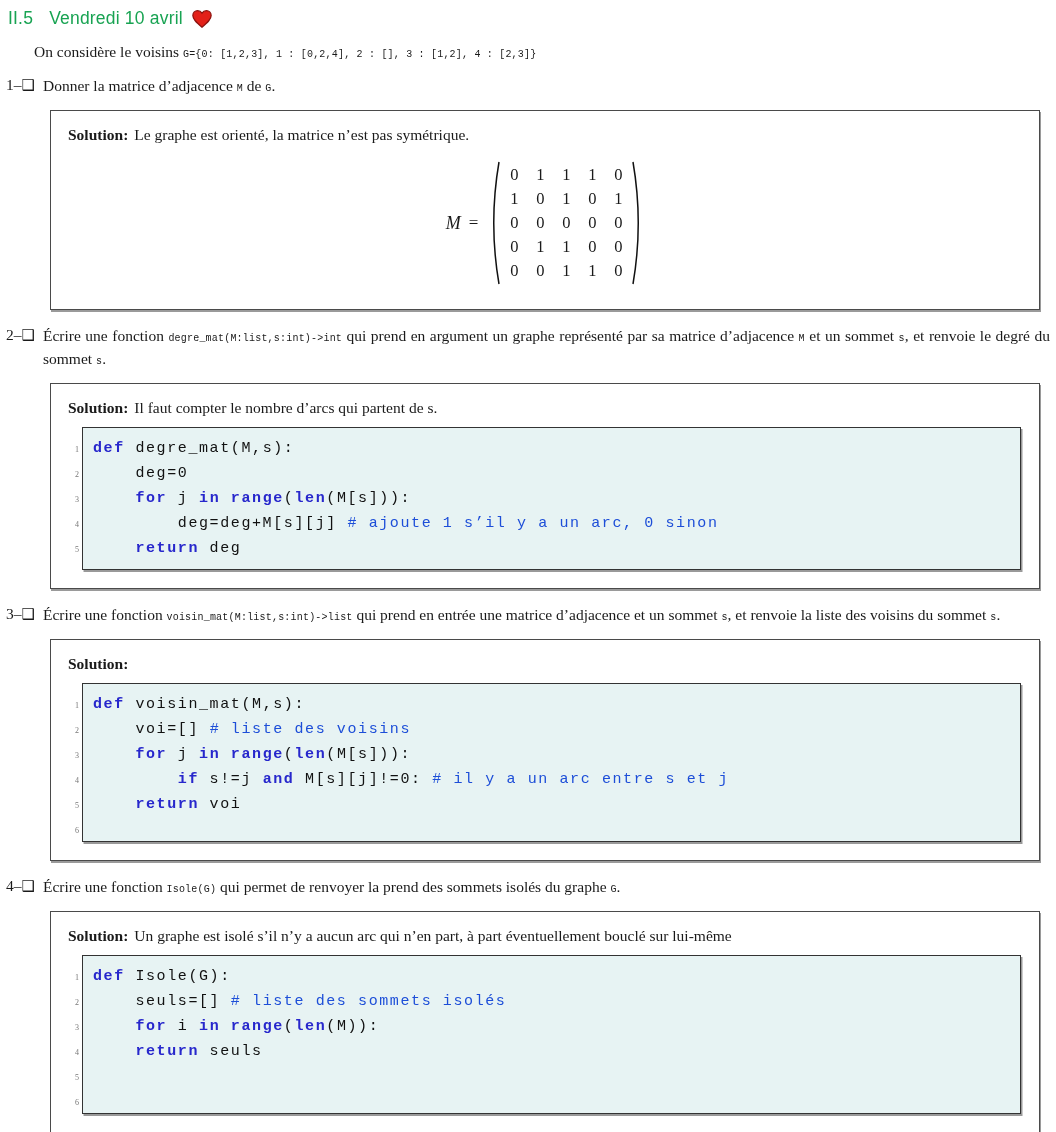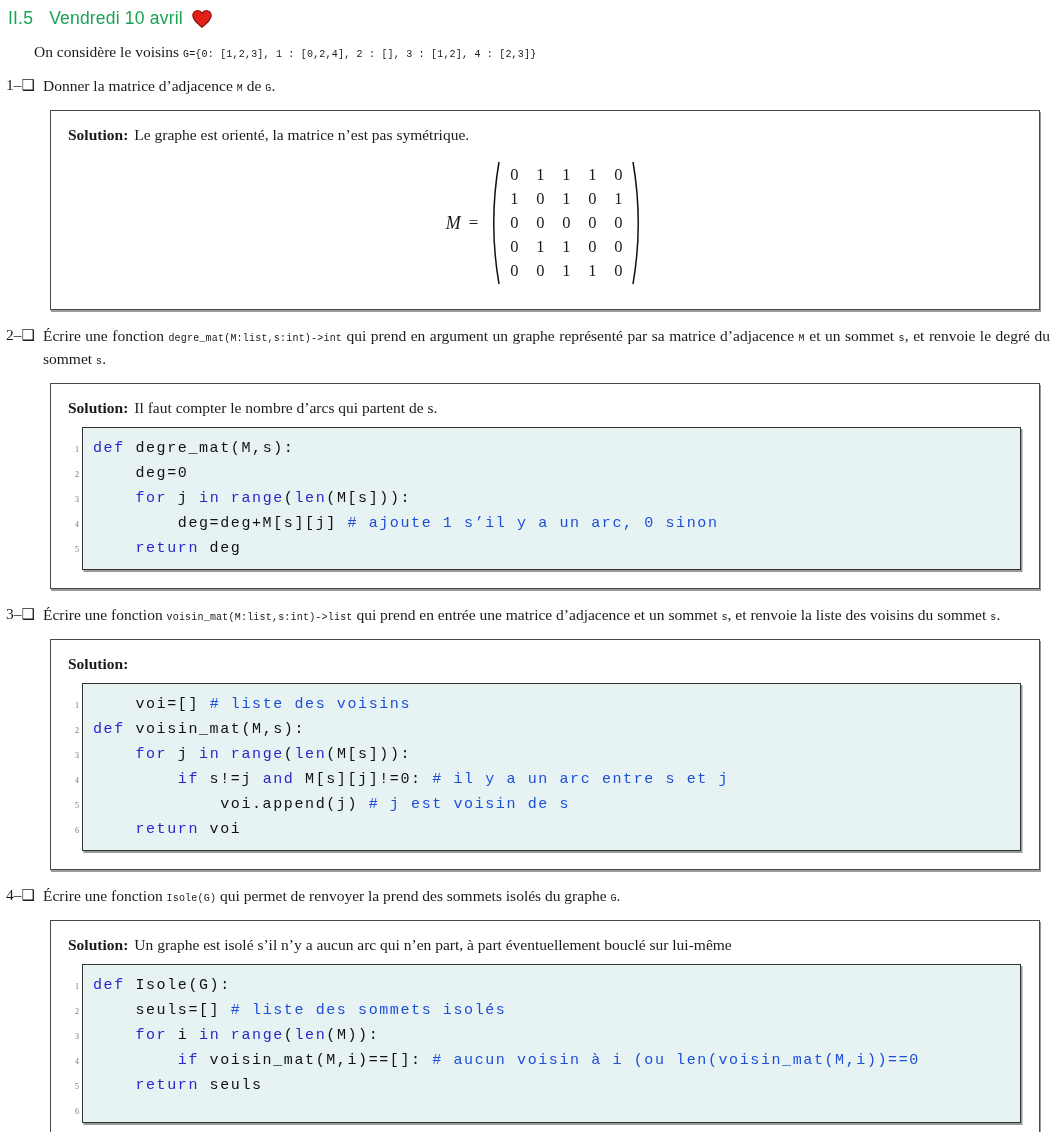--- a/index.html
+++ b/index.html
@@ -58,21 +58,21 @@
     flex:1; background:#e7f3f3;
     border:1px solid #333;
     box-shadow:1.5px 2px 0 #999;
     padding:8px 10px;
   }
   .cl {
     height:25px; line-height:25px; white-space:pre;
     font-family:"Liberation Mono","DejaVu Sans Mono", monospace;
     font-size:15px; letter-spacing:1.6px; color:#111;
   }
-  .kw  { color:#2727cc; font-weight:normal; }
+  .kw  { color:#2727cc; font-weight:bold; }
   .com { color:#1d4ed8; }
 </style>
 </head>
 <body>
 
 <div class="page">
 
   <h1 class="doc-title">
     <span class="secnum">II.5</span>
     <span>Vendredi 10 avril</span>
@@ -171,25 +171,24 @@
           <div class="codewrap">
             <div class="gutter">
               <div class="ln">1</div>
               <div class="ln">2</div>
               <div class="ln">3</div>
               <div class="ln">4</div>
               <div class="ln">5</div>
               <div class="ln">6</div>
             </div>
             <div class="codebox">
+              <div class="cl"><span class="kw">def</span><span> voisin_mat(M,s):</span></div>
               <div class="cl"><span>    voi=[] </span><span class="com"># liste des voisins</span></div>
-              <div class="cl"><span class="kw">def</span><span> voisin_mat(M,s):</span></div>
               <div class="cl"><span>    </span><span class="kw">for</span><span> j </span><span class="kw">in</span><span> </span><span class="kw">range</span><span>(</span><span class="kw">len</span><span>(M[s])):</span></div>
               <div class="cl"><span>        </span><span class="kw">if</span><span> s!=j </span><span class="kw">and</span><span> M[s][j]!=0: </span><span class="com"># il y a un arc entre s et j</span></div>
-              <div class="cl"><span>            voi.append(j) </span><span class="com"># j est voisin de s</span></div>
               <div class="cl"><span>    </span><span class="kw">return</span><span> voi</span></div>
             </div>
           </div>
         </div>
       </div>
       <div class="qblock">
         <div class="question">
           <span class="qlabel"><span>4</span><span>–</span><span class="chk">❑</span></span>
           <div class="qtext"><span>Écrire une fonction </span><span class="mono">Isole(G)</span><span> qui permet de renvoyer la prend des sommets isolés du graphe </span><span class="mono">G</span><span>.</span></div>
         </div>
@@ -201,21 +200,20 @@
               <div class="ln">2</div>
               <div class="ln">3</div>
               <div class="ln">4</div>
               <div class="ln">5</div>
               <div class="ln">6</div>
             </div>
             <div class="codebox">
               <div class="cl"><span class="kw">def</span><span> Isole(G):</span></div>
               <div class="cl"><span>    seuls=[] </span><span class="com"># liste des sommets isolés</span></div>
               <div class="cl"><span>    </span><span class="kw">for</span><span> i </span><span class="kw">in</span><span> </span><span class="kw">range</span><span>(</span><span class="kw">len</span><span>(M)):</span></div>
-              <div class="cl"><span>        </span><span class="kw">if</span><span> voisin_mat(M,i)==[]: </span><span class="com"># aucun voisin à i (ou len(voisin_mat(M,i))==0</span></div>
               <div class="cl"><span>    </span><span class="kw">return</span><span> seuls</span></div>
             </div>
           </div>
         </div>
       </div>
     </div>
 
 </div>
 
 </body></html>

